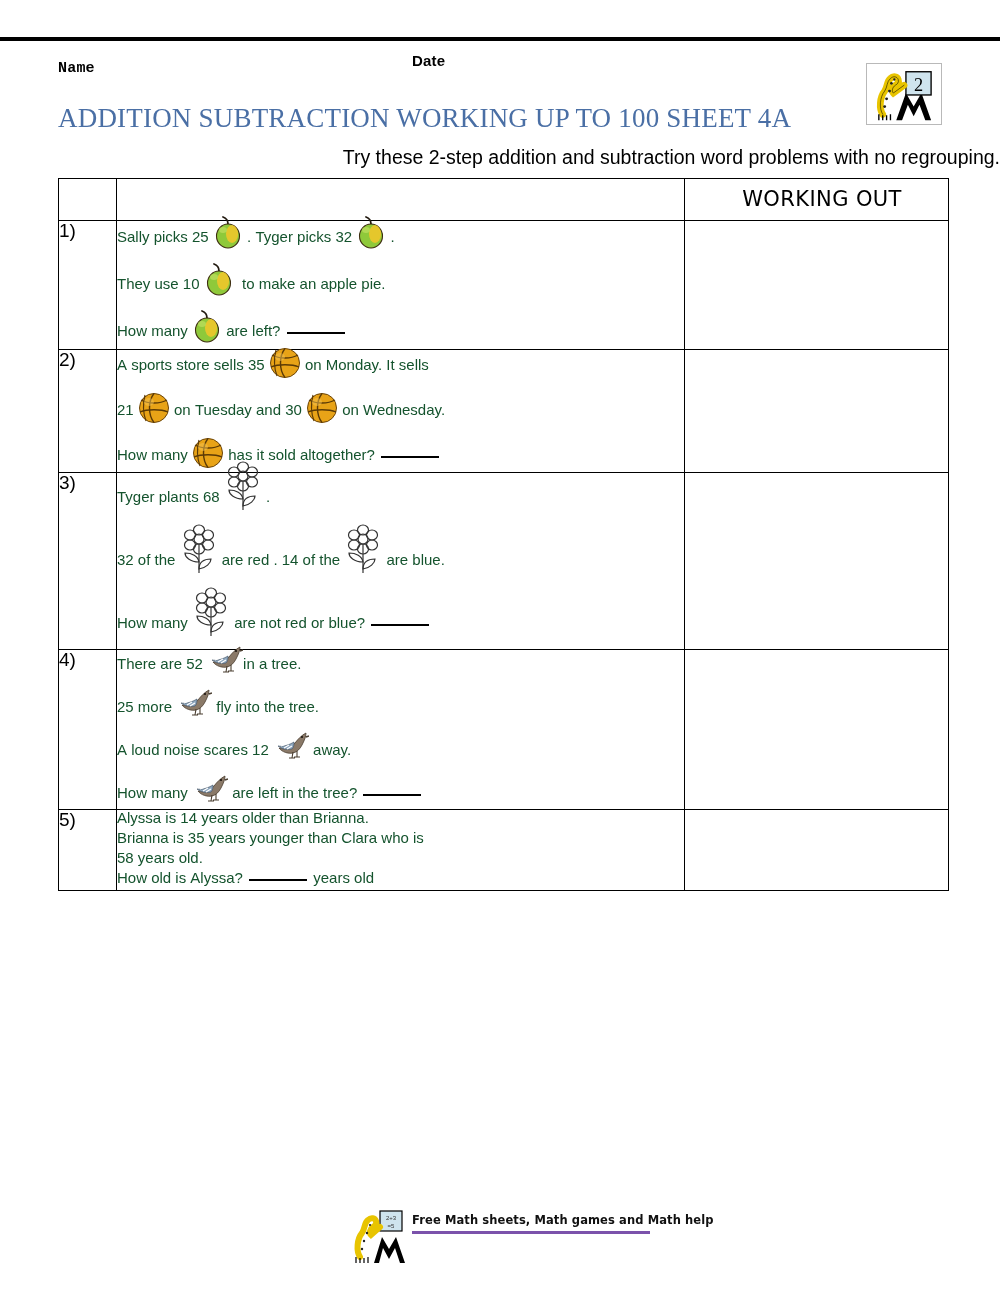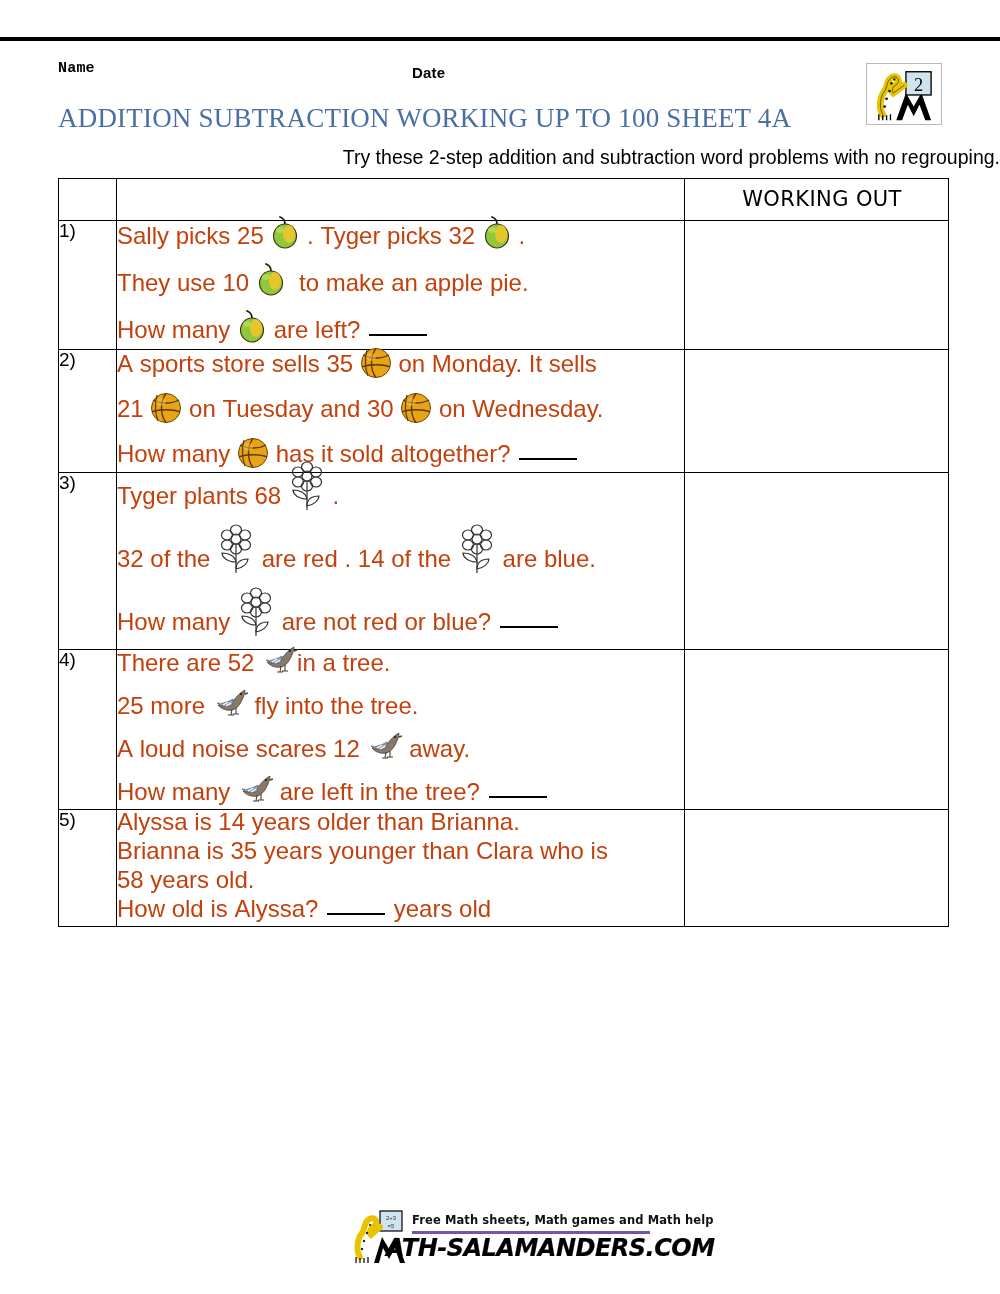--- a/index.html
+++ b/index.html
@@ -28,21 +28,21 @@
   .hdr-name {
     position: absolute;
     left: 58px; top: 60px;
     font-size: 15px;
     font-weight: 600;
     letter-spacing: .2px;
     font-family: Liberation Mono, monospace;
   }
   .hdr-date {
     position: absolute;
-    left: 412px; top: 64px;
+    left: 412px; top: 52px;
     font-size: 15px;
     font-weight: 600;
     letter-spacing: .2px;
   }
 
   
   .corner-logo {
     position: absolute;
     left: 866px; top: 63px;
     width: 76px; height: 62px;
@@ -100,23 +100,23 @@
     letter-spacing: .4px;
   }
 
   .qnum {
     font-size: 19px;
     padding: 6px 0 0 8px;
     line-height: 1.1;
   }
   .qbody {
     padding: 10px 8px 12px 8px;
-    font-size: 24px;
+    font-size: 15px;
     line-height: 1.0;
-    color: #c2410c;
+    color: #14532d;
   }
   .qline {
     display: block;
     white-space: nowrap;
     margin: 0 0 13px 0;
   }
   .qline:last-child { margin-bottom: 0; }
   .qline.tight { margin-bottom: 5px; }
 
   .blank {
@@ -428,15 +428,14 @@
         <path d="M10 50 C6 44 7 32 12 26 C15 22 14 16 18 13 C21 10 25 11 26 14 C27 17 25 19 23 20 C20 22 19 26 21 28 L30 20" stroke="#e8c400" stroke-width="6" fill="none" stroke-linecap="round"></path>
         <circle cx="12" cy="42" r="1.2" fill="#222"></circle>
         <circle cx="14" cy="34" r="1.2" fill="#222"></circle>
         <circle cx="17" cy="26" r="1.2" fill="#222"></circle>
         <circle cx="20" cy="18" r="1.1" fill="#222"></circle>
         <path d="M6 50 L6 56 M10 51 L10 56 M14 51 L14 56 M18 50 L18 56" stroke="#000" stroke-width="1.2"></path>
       </svg>
     </div>
     <div class="footer-tag">Free Math sheets, Math games and Math help</div>
     <div class="footer-rule"></div>
-    <div class="footer-url">ATH-SALAMANDERS.COM</div>
   </div>
 </div>
 
 </body></html>

